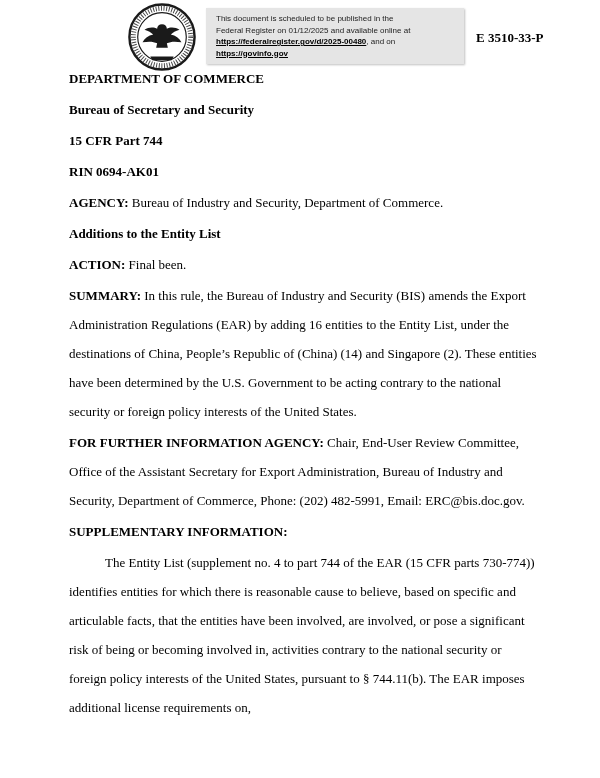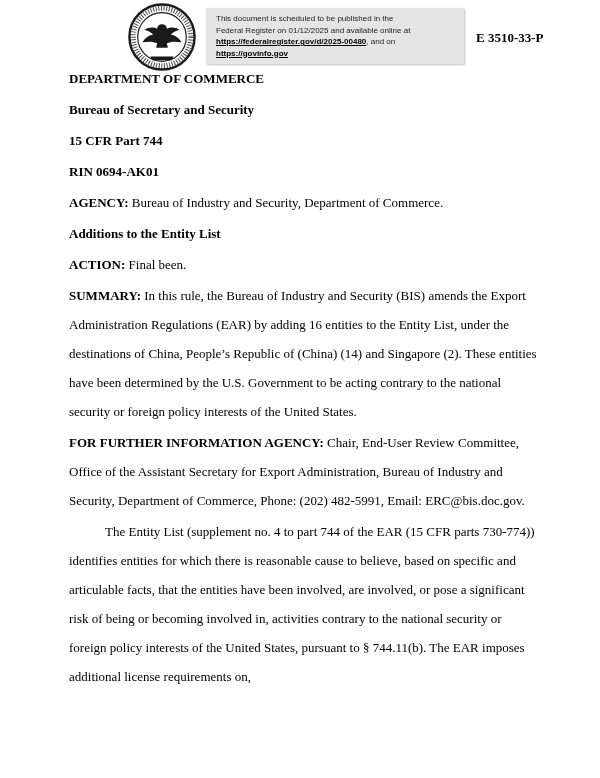--- a/index.html
+++ b/index.html
@@ -101,14 +101,15 @@
 <div class="doc">
     <p class="para"><span class="bold">DEPARTMENT OF COMMERCE</span></p>
     <p class="para"><span class="bold">Bureau of Secretary and Security</span></p>
     <p class="para"><span class="bold">15 CFR Part 744</span></p>
     <p class="para"><span class="bold">RIN 0694-AK01</span></p>
     <p class="para"><span class="bold">AGENCY:</span><span> Bureau of Industry and Security, Department of Commerce.</span></p>
     <p class="para"><span class="bold">Additions to the Entity List</span></p>
     <p class="para"><span class="bold">ACTION:</span><span> Final been.</span></p>
     <p class="para"><span class="bold">SUMMARY:</span><span> In this rule, the Bureau of Industry and Security (BIS) amends the Export Administration Regulations (EAR) by adding 16 entities to the Entity List, under the destinations of China, People’s Republic of (China) (14) and Singapore (2). These entities have been determined by the U.S. Government to be acting contrary to the national security or foreign policy interests of the United States.</span></p>
     <p class="para"><span class="bold">FOR FURTHER INFORMATION AGENCY:</span><span> Chair, End-User Review Committee, Office of the Assistant Secretary for Export Administration, Bureau of Industry and Security, Department of Commerce, Phone: (202) 482-5991, Email: ERC@bis.doc.gov.</span></p>
+    <p class="para"><span class="bold">SUPPLEMENTARY INFORMATION:</span></p>
     <p class="para indent"><span>The Entity List (supplement no. 4 to part 744 of the EAR (15 CFR parts 730-774)) identifies entities for which there is reasonable cause to believe, based on specific and articulable facts, that the entities have been involved, are involved, or pose a significant risk of being or becoming involved in, activities contrary to the national security or foreign policy interests of the United States, pursuant to § 744.11(b). The EAR imposes additional license requirements on,</span></p>
   </div>
 
 </body></html>

